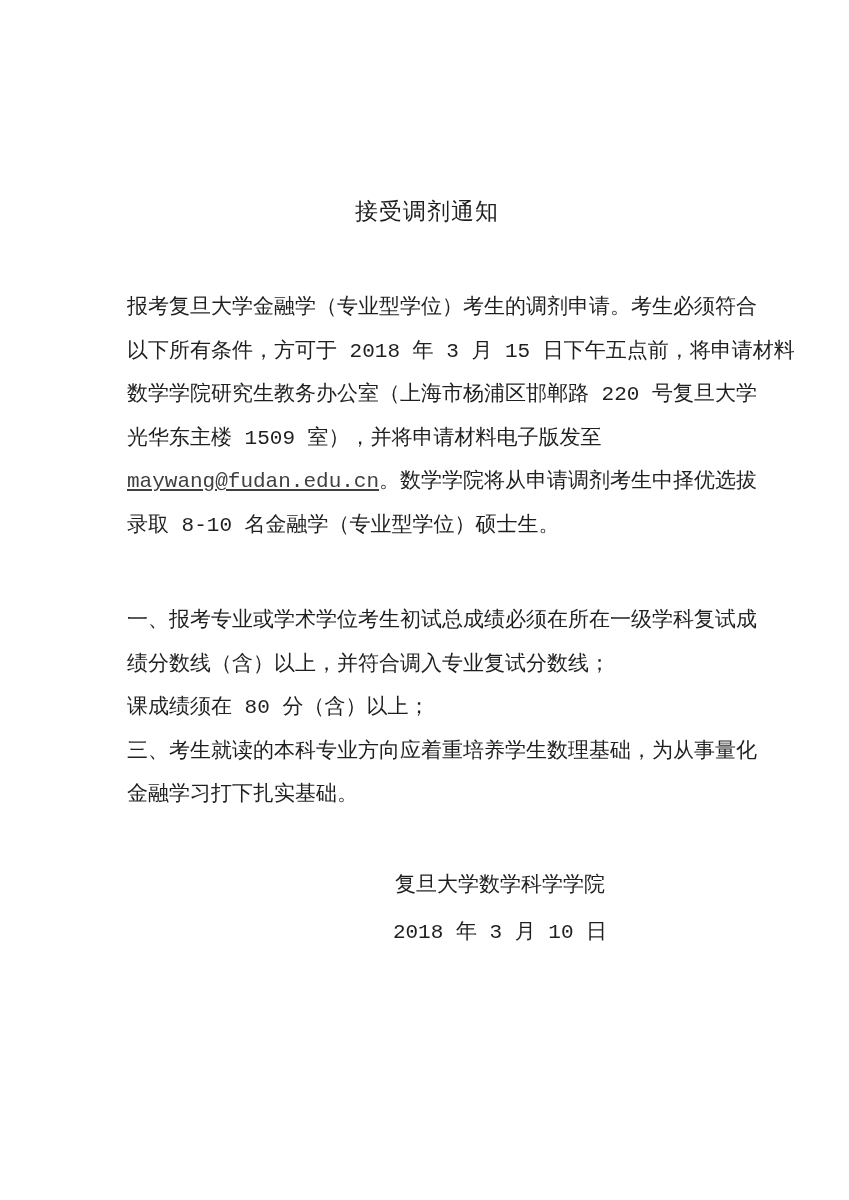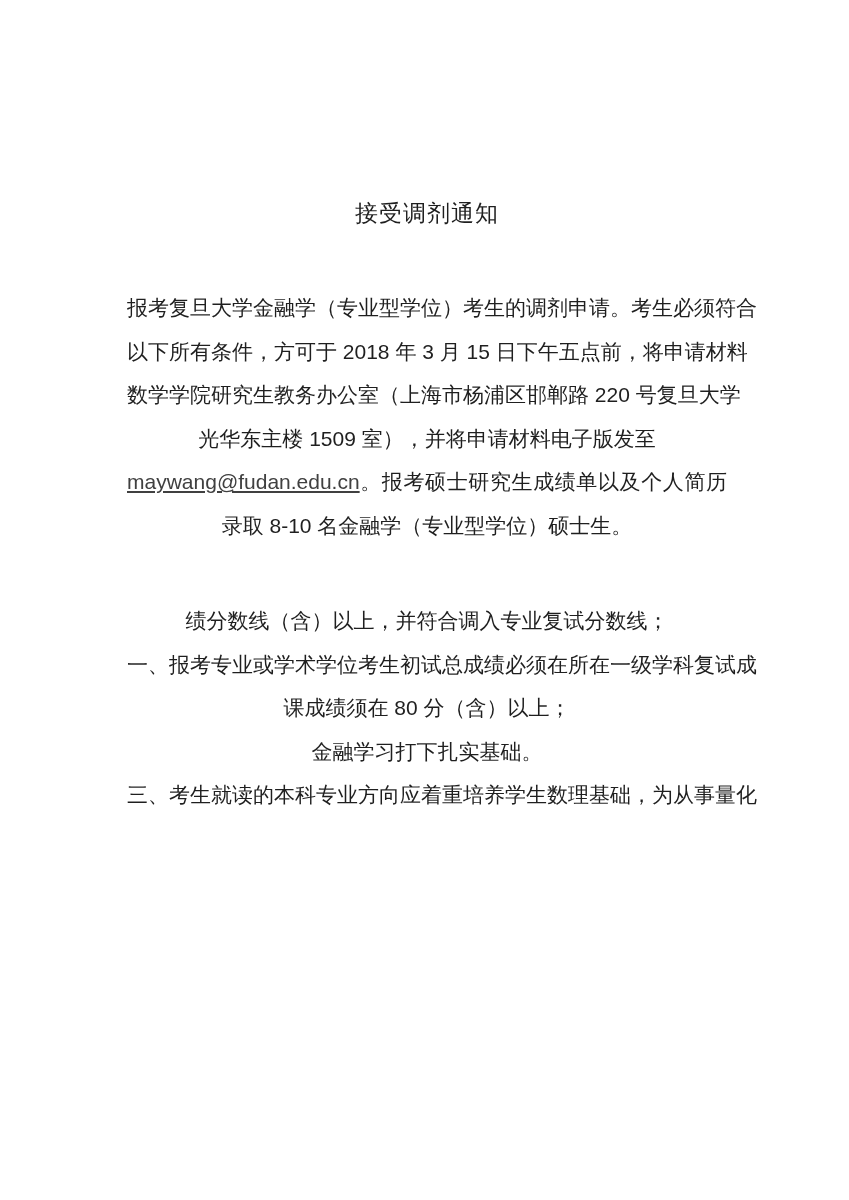--- a/index.html
+++ b/index.html
@@ -2,42 +2,42 @@
 <html><head>
 <meta charset="utf-8">
 <style>
   html, body { margin: 0; padding: 0; background: #ffffff; }
   .page {
     position: relative;
     width: 849px;
     height: 1200px;
     background: #ffffff;
     overflow: hidden;
-    font-family: Liberation Sans, sans-serif;
+    font-family: Liberation Mono, monospace;
     color: #1f1f1f;
   }
   .content {
     position: absolute;
     left: 127px;
     top: 0;
     width: 600px;
     font-size: 21px;
     line-height: 43.5px;
   }
   .doc-title {
     margin: 196px 0 0 0;
     text-align: center;
     font-size: 23px;
     font-weight: normal;
     line-height: 34px;
     letter-spacing: 1px;
   }
   .para-intro { margin: 56px 0 0 0; }
   .conditions { margin: 52px 0 0 0; }
-  .ln { display: block; white-space: nowrap; text-align: center; }
+  .ln { display: block; white-space: nowrap; }
   .j  { text-align: justify; text-align-last: justify; }
   .first-line { text-indent: 31px; }
   .email-link {
     color: #404040;
     text-decoration: underline;
     cursor: pointer;
   }
   .sign-block {
     margin: 45px 0 0 146px;
     width: 454px;
@@ -51,33 +51,37 @@
 <div class="page">
   <div class="content">
 
     <h1 class="doc-title">接受调剂通知</h1>
 
     <div class="para-intro">
       <span class="ln j">报考复旦大学金融学（专业型学位）考生的调剂申请。考生必须符合</span>
       <span class="ln j">以下所有条件，方可于 2018 年 3 月 15 日下午五点前，将申请材料</span>
       <span class="ln j">数学学院研究生教务办公室（上海市杨浦区邯郸路 220 号复旦大学</span>
       <span class="ln">光华东主楼 1509 室），并将申请材料电子版发至</span>
-      <span class="ln j"><a class="email-link">maywang@fudan.edu.cn</a><span>。报考硕士研究生成绩单以及个人简历</span></span>
+      <span class="ln j"><a class="email-link">maywang@fudan.edu.cn</a><span>。数学学院将从申请调剂考生中择优选拔</span></span>
       <span class="ln">录取 8-10 名金融学（专业型学位）硕士生。</span>
     </div>
 
     <div class="conditions">
       <div>
+        <span class="ln j">一、报考专业或学术学位考生初试总成绩必须在所在一级学科复试成</span>
         <span class="ln">绩分数线（含）以上，并符合调入专业复试分数线；</span>
-        <span class="ln j">一、报考专业或学术学位考生初试总成绩必须在所在一级学科复试成</span>
       </div>
       <div>
         <span class="ln">课成绩须在 80 分（含）以上；</span>
       </div>
       <div>
+        <span class="ln j">三、考生就读的本科专业方向应着重培养学生数理基础，为从事量化</span>
         <span class="ln">金融学习打下扎实基础。</span>
-        <span class="ln j">三、考生就读的本科专业方向应着重培养学生数理基础，为从事量化</span>
       </div>
     </div>
 
+    <div class="sign-block">
+      <span class="ln">复旦大学数学科学学院</span>
+      <span class="ln">2018 年 3 月 10 日</span>
+    </div>
 
   </div>
 </div>
 
 </body></html>

